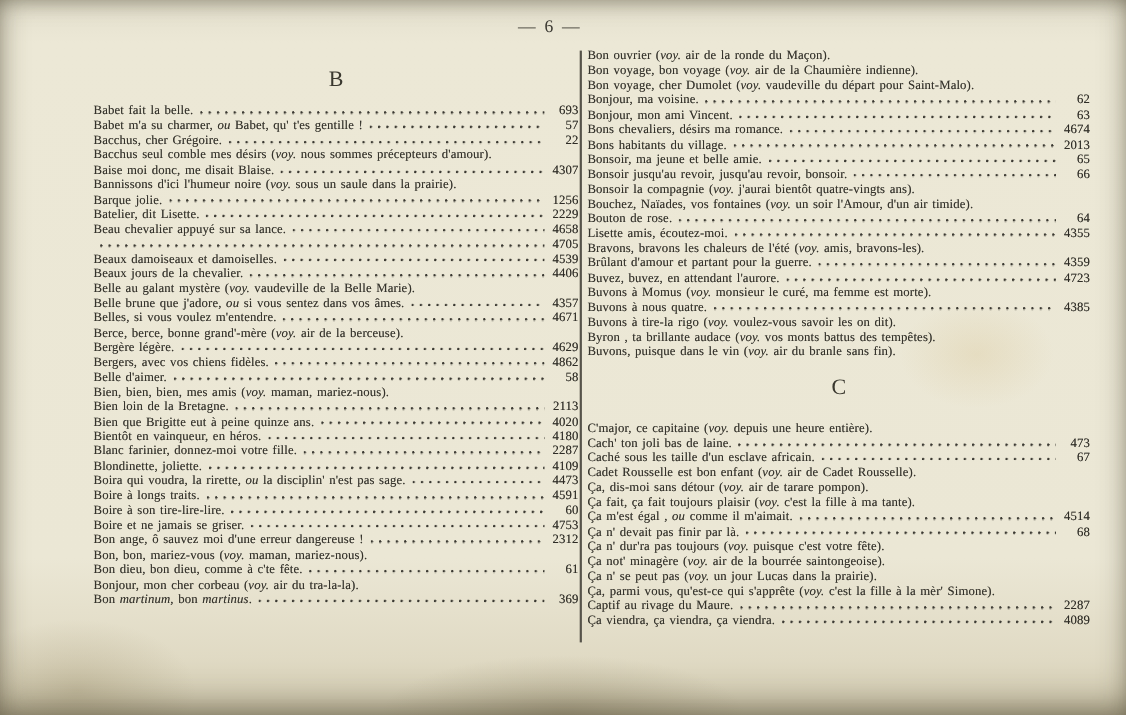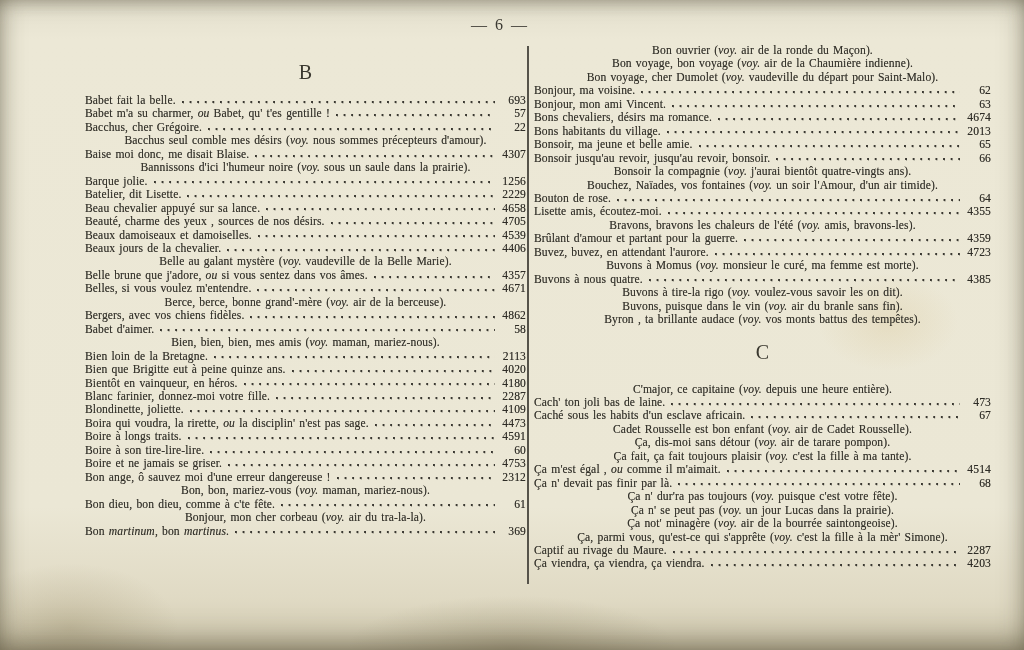--- a/index.html
+++ b/index.html
@@ -38,21 +38,21 @@
   }
   .section-heading.b{margin-bottom:10px;}
   .section-heading.c{margin-top:13px;margin-bottom:19px;}
   .row{
     display:flex;align-items:baseline;
     font-size:11.6px;line-height:13.45px;
     letter-spacing:.12px;word-spacing:1.1px;
     text-shadow:0 0 .4px rgba(53,51,44,.55);
   }
   .row .title{white-space:nowrap;}
-  .row.plain{display:block;padding-left:14px;text-indent:-14px;text-align:center;}
+  .row.plain{display:block;padding-left:14px;text-indent:-14px;}
   .dots{
     flex:1 1 auto;min-width:10px;align-self:stretch;
     margin:0 3px 0 6px;
     background-image:radial-gradient(circle at 1.1px 1.1px,#3a3831 .95px,rgba(0,0,0,0) 1.2px);
     background-size:7.6px 2.6px;background-repeat:repeat-x;background-position:0 62%;
   }
   .num{flex:0 0 auto;min-width:28px;text-align:right;color:#2e2c26;}
   i{font-style:italic;}
 </style>
 </head>
@@ -98,21 +98,20 @@
         <span class="title">Batelier, dit Lisette.</span>
         <span class="dots"></span>
         <span class="num">2229</span>
       </div>
       <div class="row">
         <span class="title">Beau chevalier appuyé sur sa lance.</span>
         <span class="dots"></span>
         <span class="num">4658</span>
       </div>
       <div class="row">
-        <span class="title">Beauté, charme des yeux , sources de nos désirs.</span>
         <span class="dots"></span>
         <span class="num">4705</span>
       </div>
       <div class="row">
         <span class="title">Beaux damoiseaux et damoiselles.</span>
         <span class="dots"></span>
         <span class="num">4539</span>
       </div>
       <div class="row">
         <span class="title">Beaux jours de la chevalier.</span>
@@ -125,26 +124,31 @@
         <span class="dots"></span>
         <span class="num">4357</span>
       </div>
       <div class="row">
         <span class="title">Belles, si vous voulez m'entendre.</span>
         <span class="dots"></span>
         <span class="num">4671</span>
       </div>
       <div class="row plain"><span class="title">Berce, berce, bonne grand'-mère (<i>voy.</i> air de la berceuse).</span></div>
       <div class="row">
+        <span class="title">Bergère légère.</span>
+        <span class="dots"></span>
+        <span class="num">4629</span>
+      </div>
+      <div class="row">
         <span class="title">Bergers, avec vos chiens fidèles.</span>
         <span class="dots"></span>
         <span class="num">4862</span>
       </div>
       <div class="row">
-        <span class="title">Babet d'aimer.</span>
+        <span class="title">Belle d'aimer.</span>
         <span class="dots"></span>
         <span class="num">58</span>
       </div>
       <div class="row plain"><span class="title">Bien, bien, bien, mes amis (<i>voy.</i> maman, mariez-nous).</span></div>
       <div class="row">
         <span class="title">Bien loin de la Bretagne.</span>
         <span class="dots"></span>
         <span class="num">2113</span>
       </div>
       <div class="row">
@@ -265,57 +269,57 @@
         <span class="dots"></span>
         <span class="num">4723</span>
       </div>
       <div class="row plain"><span class="title">Buvons à Momus (<i>voy.</i> monsieur le curé, ma femme est morte).</span></div>
       <div class="row">
         <span class="title">Buvons à nous quatre.</span>
         <span class="dots"></span>
         <span class="num">4385</span>
       </div>
       <div class="row plain"><span class="title">Buvons à tire-la rigo (<i>voy.</i> voulez-vous savoir les on dit).</span></div>
+      <div class="row plain"><span class="title">Byron , ta brillante audace (<i>voy.</i> vos monts battus des tempêtes).</span></div>
       <div class="row plain"><span class="title">Buvons, puisque dans le vin (<i>voy.</i> air du branle sans fin).</span></div>
-      <div class="row plain"><span class="title">Byron , ta brillante audace (<i>voy.</i> vos monts battus des tempêtes).</span></div>
     </div>
   <div class="section-heading c">C</div>
   <div id="right-list-c">
       <div class="row plain"><span class="title">C'major, ce capitaine (<i>voy.</i> depuis une heure entière).</span></div>
       <div class="row">
         <span class="title">Cach' ton joli bas de laine.</span>
         <span class="dots"></span>
         <span class="num">473</span>
       </div>
       <div class="row">
-        <span class="title">Caché sous les habits d'un esclave africain.</span>
+        <span class="title">Caché sous les taille d'un esclave africain.</span>
         <span class="dots"></span>
         <span class="num">67</span>
       </div>
       <div class="row plain"><span class="title">Cadet Rousselle est bon enfant (<i>voy.</i> air de Cadet Rousselle).</span></div>
       <div class="row plain"><span class="title">Ça, dis-moi sans détour (<i>voy.</i> air de tarare pompon).</span></div>
       <div class="row plain"><span class="title">Ça fait, ça fait toujours plaisir (<i>voy.</i> c'est la fille à ma tante).</span></div>
       <div class="row">
         <span class="title">Ça m'est égal , <i>ou</i> comme il m'aimait.</span>
         <span class="dots"></span>
         <span class="num">4514</span>
       </div>
       <div class="row">
         <span class="title">Ça n' devait pas finir par là.</span>
         <span class="dots"></span>
         <span class="num">68</span>
       </div>
       <div class="row plain"><span class="title">Ça n' dur'ra pas toujours (<i>voy.</i> puisque c'est votre fête).</span></div>
+      <div class="row plain"><span class="title">Ça not' minagère (<i>voy.</i> air de la bourrée saintongeoise).</span></div>
       <div class="row plain"><span class="title">Ça n' se peut pas (<i>voy.</i> un jour Lucas dans la prairie).</span></div>
-      <div class="row plain"><span class="title">Ça not' minagère (<i>voy.</i> air de la bourrée saintongeoise).</span></div>
       <div class="row plain"><span class="title">Ça, parmi vous, qu'est-ce qui s'apprête (<i>voy.</i> c'est la fille à la mèr' Simone).</span></div>
       <div class="row">
         <span class="title">Captif au rivage du Maure.</span>
         <span class="dots"></span>
         <span class="num">2287</span>
       </div>
       <div class="row">
         <span class="title">Ça viendra, ça viendra, ça viendra.</span>
         <span class="dots"></span>
-        <span class="num">4203</span>
+        <span class="num">4089</span>
       </div>
     </div>
 </div>
 
 </body></html>

